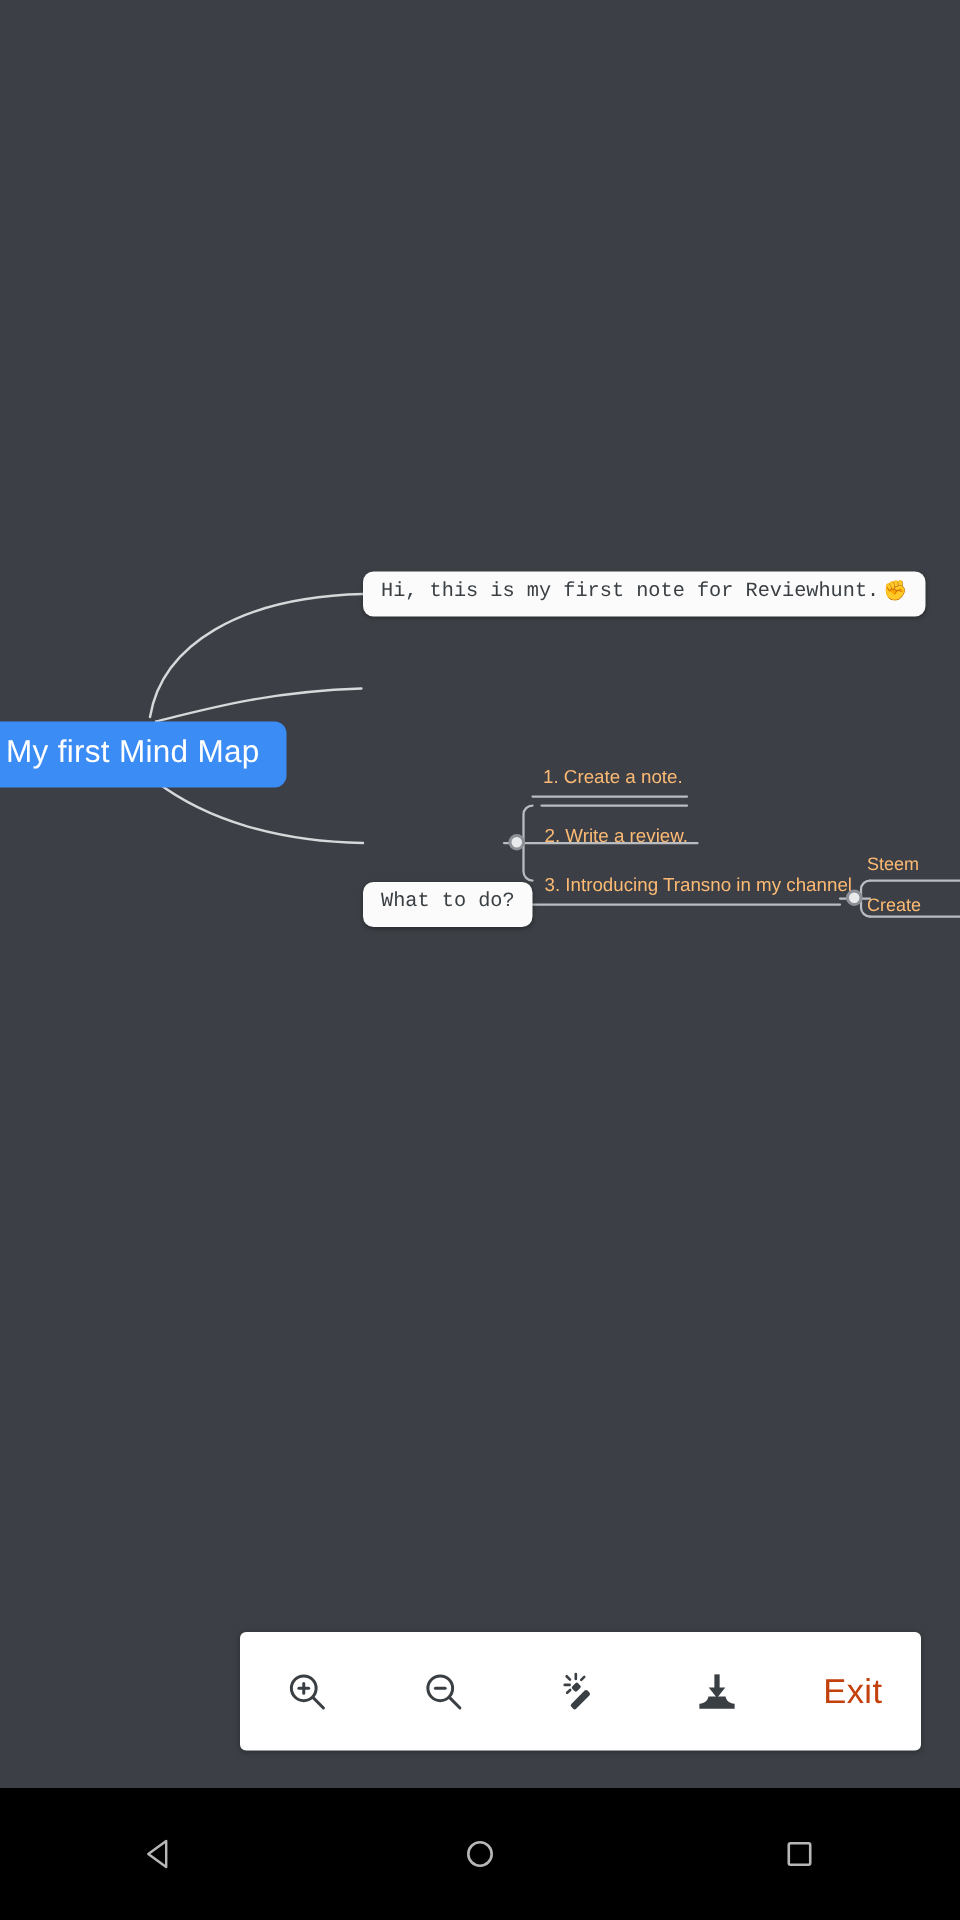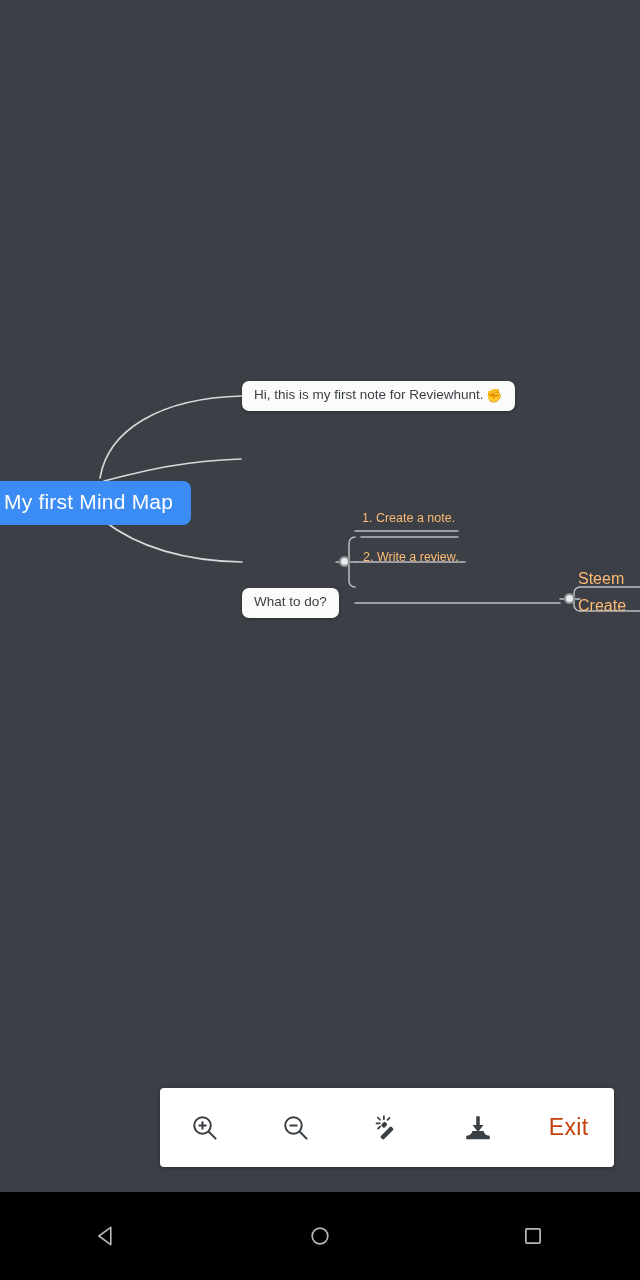--- a/index.html
+++ b/index.html
@@ -27,37 +27,38 @@
     white-space:nowrap;
   }
   .pill {
     background:#fbfbfb;
     color:#3a3f44;
     border-radius:7px;
     padding:7px 12px 8px 12px;
     font-size:13.5px;
     line-height:1.1;
     box-shadow:0 1px 3px rgba(0,0,0,.35);
+    font-family:Liberation Mono, monospace;
   }
   .root {
     background:#3b8cf5;
     color:#ffffff;
     border-radius:0 8px 8px 0;
     padding:9px 18px 11px 12px;
     font-size:21px;
     line-height:1.15;
     letter-spacing:.2px;
   }
   .bare {
     color:#fdba74;
     font-size:12.5px;
     line-height:1.1;
     padding:1px 2px;
   }
-  .bare.small { font-size:16px; }
+  .bare.small { font-size:12px; }
 
   
   #node-root      { left:-8px;  top:481px; }
   #node-note1     { left:242px; top:381px; }
   #node-note2     { left:241px; top:444px; }
   #node-what      { left:242px; top:548px;margin-top:40px; }
   #node-step1     { left:360px; top:511px; }
   #node-step2     { left:361px; top:550px;text-align:right; }
   #node-step3     { left:361px; top:583px; }
   #node-steem     { left:576px; top:569px; }
@@ -159,20 +160,23 @@
     <div class="node" id="node-what">
       <span class="pill">What to do?</span>
     </div>
     <div class="toggle" id="toggle-what"></div>
 
     <div class="node" id="node-step1">
       <span class="bare">1. Create a note.</span>
     </div>
     <div class="node" id="node-step2">
       <span class="bare">2. Write a review.</span>
+    </div>
+    <div class="node" id="node-step3">
+      <span class="bare">3. Introducing Transno in my channel</span>
     </div>
     <div class="toggle" id="toggle-step3"></div>
 
     <div class="node" id="node-steem">
       <span class="bare small">Steem</span>
     </div>
     <div class="node" id="node-twitter">
       <span class="bare small">Create</span>
     </div>
 

